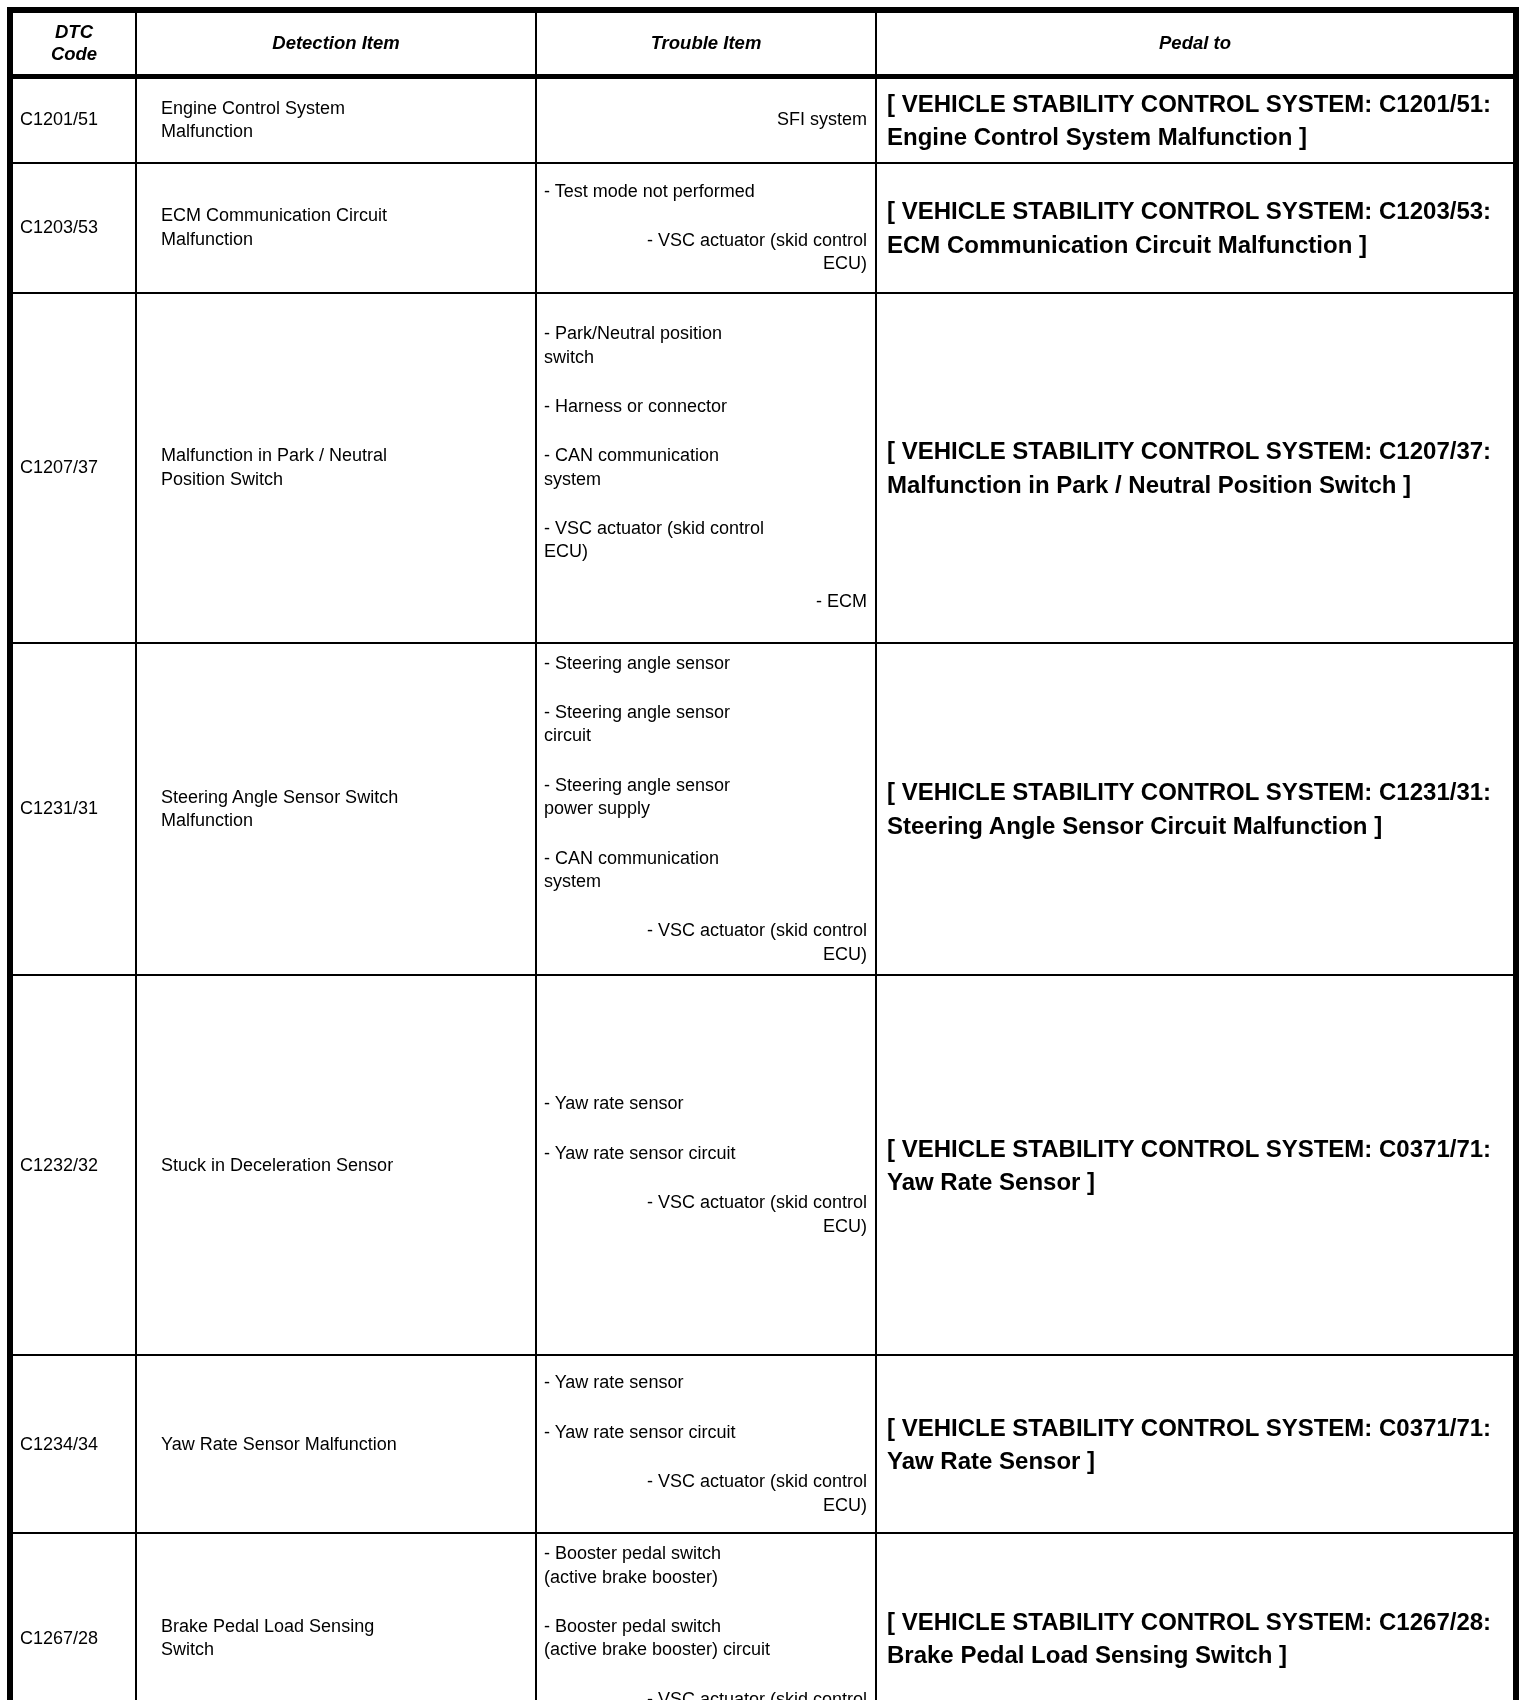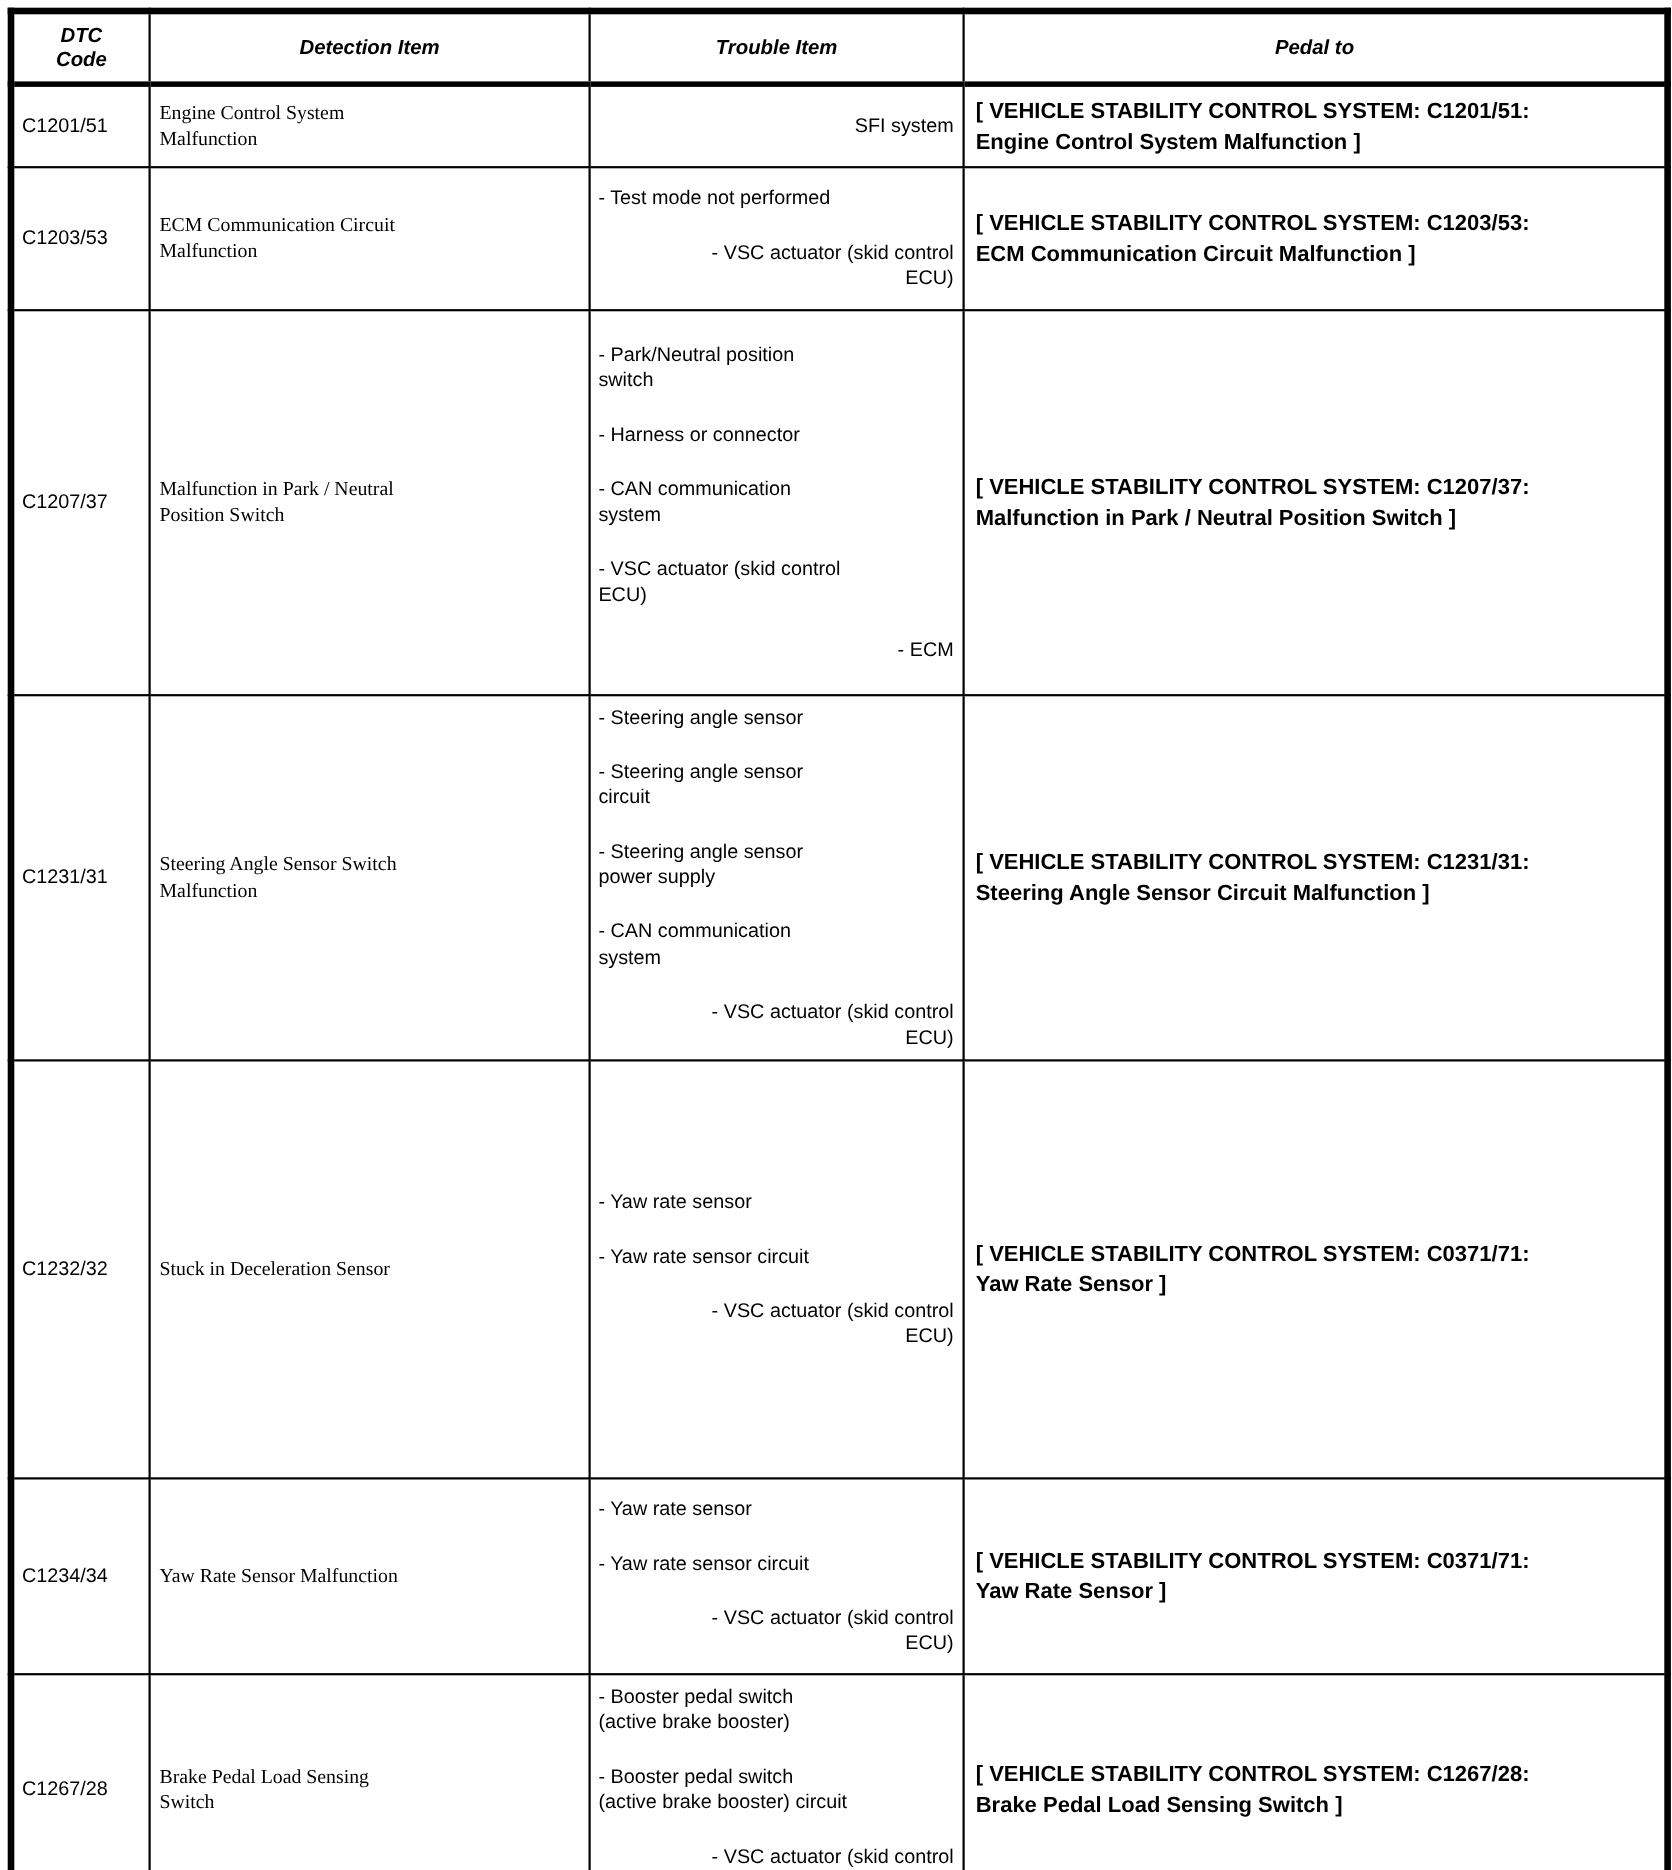--- a/index.html
+++ b/index.html
@@ -41,27 +41,27 @@
     text-align: center;
     white-space: pre-line;
     padding: 4px 4px;
   }
   td {
     font-size: 18px;
     line-height: 1.3;
     white-space: pre-line;
   }
   td.col-code  { padding: 8px 4px 8px 7px; }
-  td.col-item  { padding-left: 8px; font-family: Liberation Serif, serif; }
+  td.col-item  { padding-left: 24px; }
   td.col-area  { padding-left: 7px; }
   td.col-area p { margin: 0 0 26px 0; }
   td.col-area p:last-child { margin-bottom: 0; text-align: right; }
   td.col-refer {
     font-weight: bold;
-    font-size: 20px;
+    font-size: 24px;
     line-height: 1.4;
     padding-left: 10px;
   }
   
   tbody tr:nth-child(1) { height: 73px; }
   tbody tr:nth-child(2) { height: 130px; }
   tbody tr:nth-child(3) { height: 350px; }
   tbody tr:nth-child(4) { height: 72px; }
   tbody tr:nth-child(5) { height: 380px; }
   tbody tr:nth-child(6) { height: 178px; }

